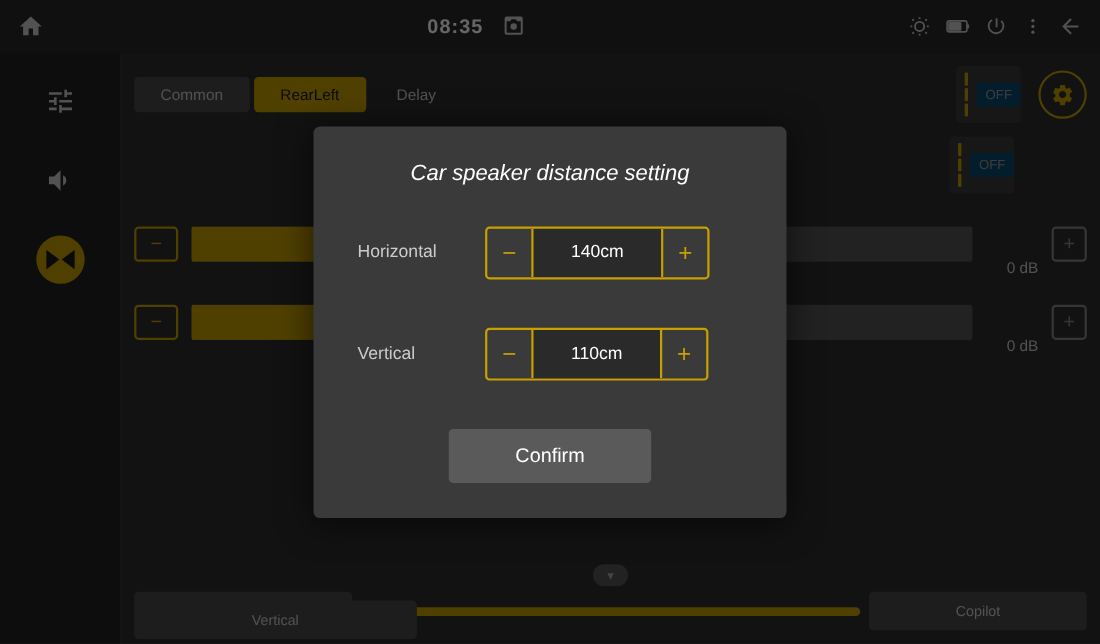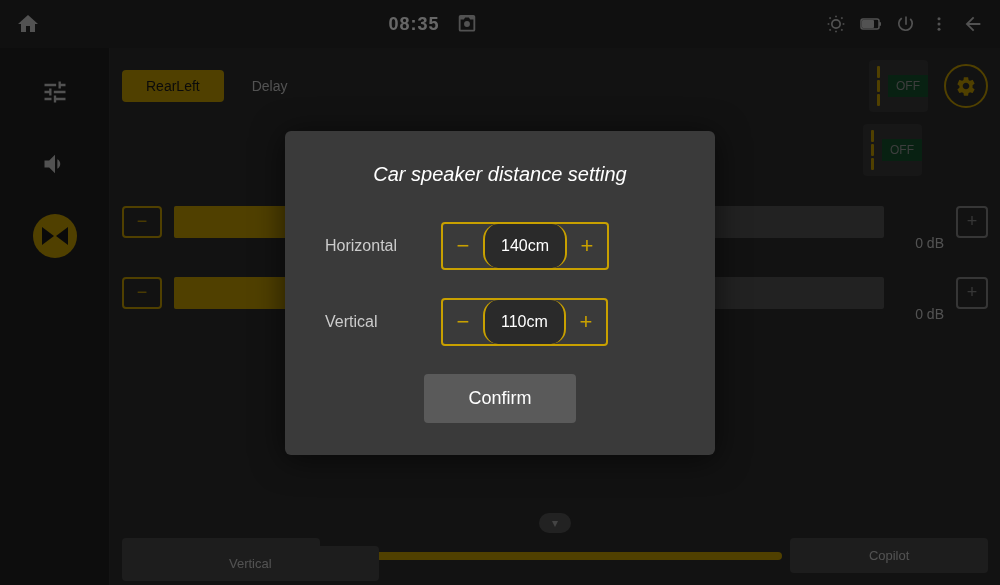--- a/index.html
+++ b/index.html
@@ -142,21 +142,21 @@
       gap: 2px;
       padding: 6px 8px;
     }
     .toggle-line {
       width: 3px;
       height: 12px;
       background: #c8a000;
       border-radius: 1px;
     }
     .toggle-off {
-      background: #14532d;
+      background: #0c4a6e;
       color: #999;
       padding: 4px 8px;
       font-size: 12px;
     }
     .settings-gear {
       width: 44px;
       height: 44px;
       border-radius: 50%;
       border: 2px solid #c8a000;
       display: flex;
@@ -281,21 +281,21 @@
       color: #fff;
       font-size: 20px;
       font-weight: 500;
       text-align: center;
       margin-bottom: 36px;
       font-style: italic;
     }
     .modal-row {
       display: flex;
       align-items: center;
-      margin-bottom: 28px;
+      margin-bottom: 44px;
       gap: 16px;
     }
     .modal-label {
       color: #ccc;
       font-size: 16px;
       width: 100px;
       flex-shrink: 0;
     }
     .modal-control {
       display: flex;
@@ -311,37 +311,36 @@
       background: transparent;
       border: none;
       color: #c8a000;
       font-size: 22px;
       cursor: pointer;
       display: flex;
       align-items: center;
       justify-content: center;
     }
     .modal-value {
-      padding: 0 16px;
+      padding: 0 34px;
       height: 44px;
       background: #2a2a2a;
       color: #fff;
       font-size: 16px;
       display: flex;
       align-items: center;
       justify-content: center;
       min-width: 80px;
       text-align: left;
       border-left: 2px solid #c8a000;
       border-right: 2px solid #c8a000;
-      border-radius: 15px;
     }
     .modal-confirm-btn {
       display: block;
-      width: 152px;
+      width: 184px;
       margin: 16px auto 0;
       padding: 14px 0;
       background: #5a5a5a;
       border: none;
       border-radius: 4px;
       color: #fff;
       font-size: 18px;
       cursor: pointer;
       text-align: center;
     }
@@ -424,20 +423,21 @@
           <polygon points="0,0 12,9 0,18" fill="#1a1a1a"></polygon>
           <polygon points="26,0 14,9 26,18" fill="#1a1a1a"></polygon>
         </svg>
       </div>
     </div>
   </div>
 
   <div class="content-panel">
 
     <div class="tabs-row">
+      <button class="tab-btn inactive">Common</button>
       <button class="tab-btn active">RearLeft</button>
       <span class="tab-delay">Delay</span>
 
       <div class="toggle-group">
         <div class="toggle-btn">
           <div class="toggle-lines">
             <div class="toggle-line"></div>
             <div class="toggle-line"></div>
             <div class="toggle-line"></div>
           </div>

